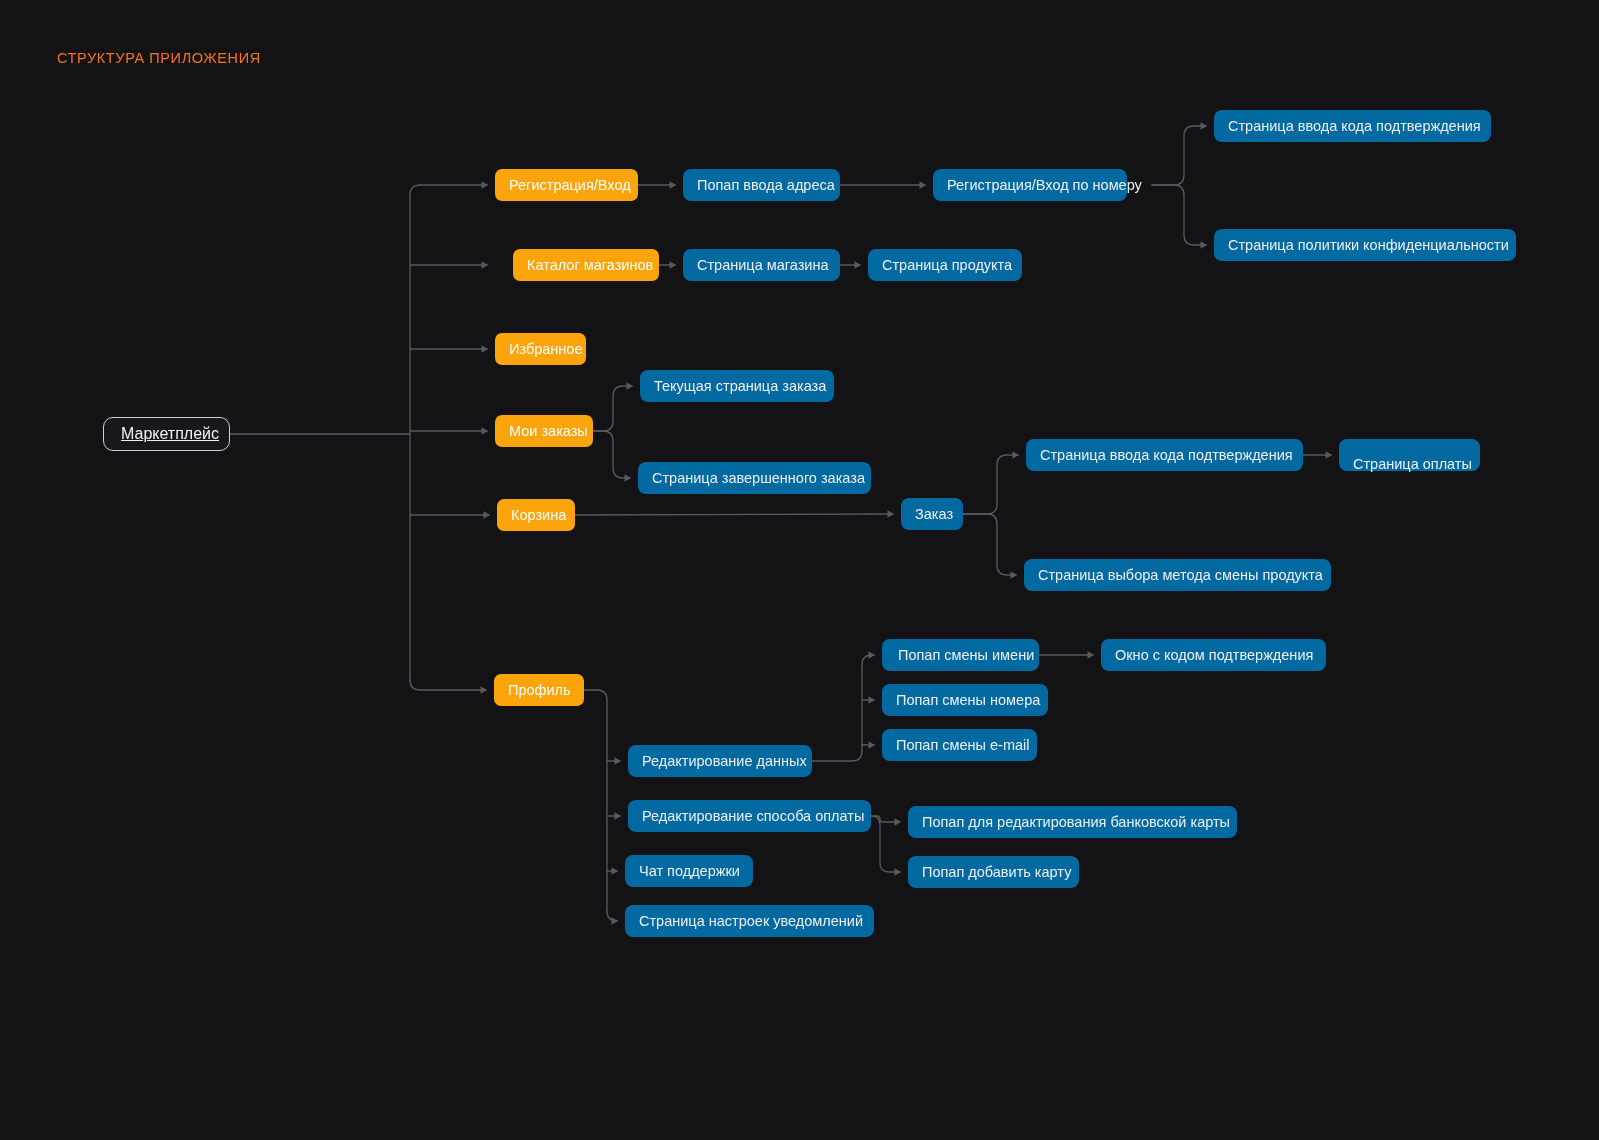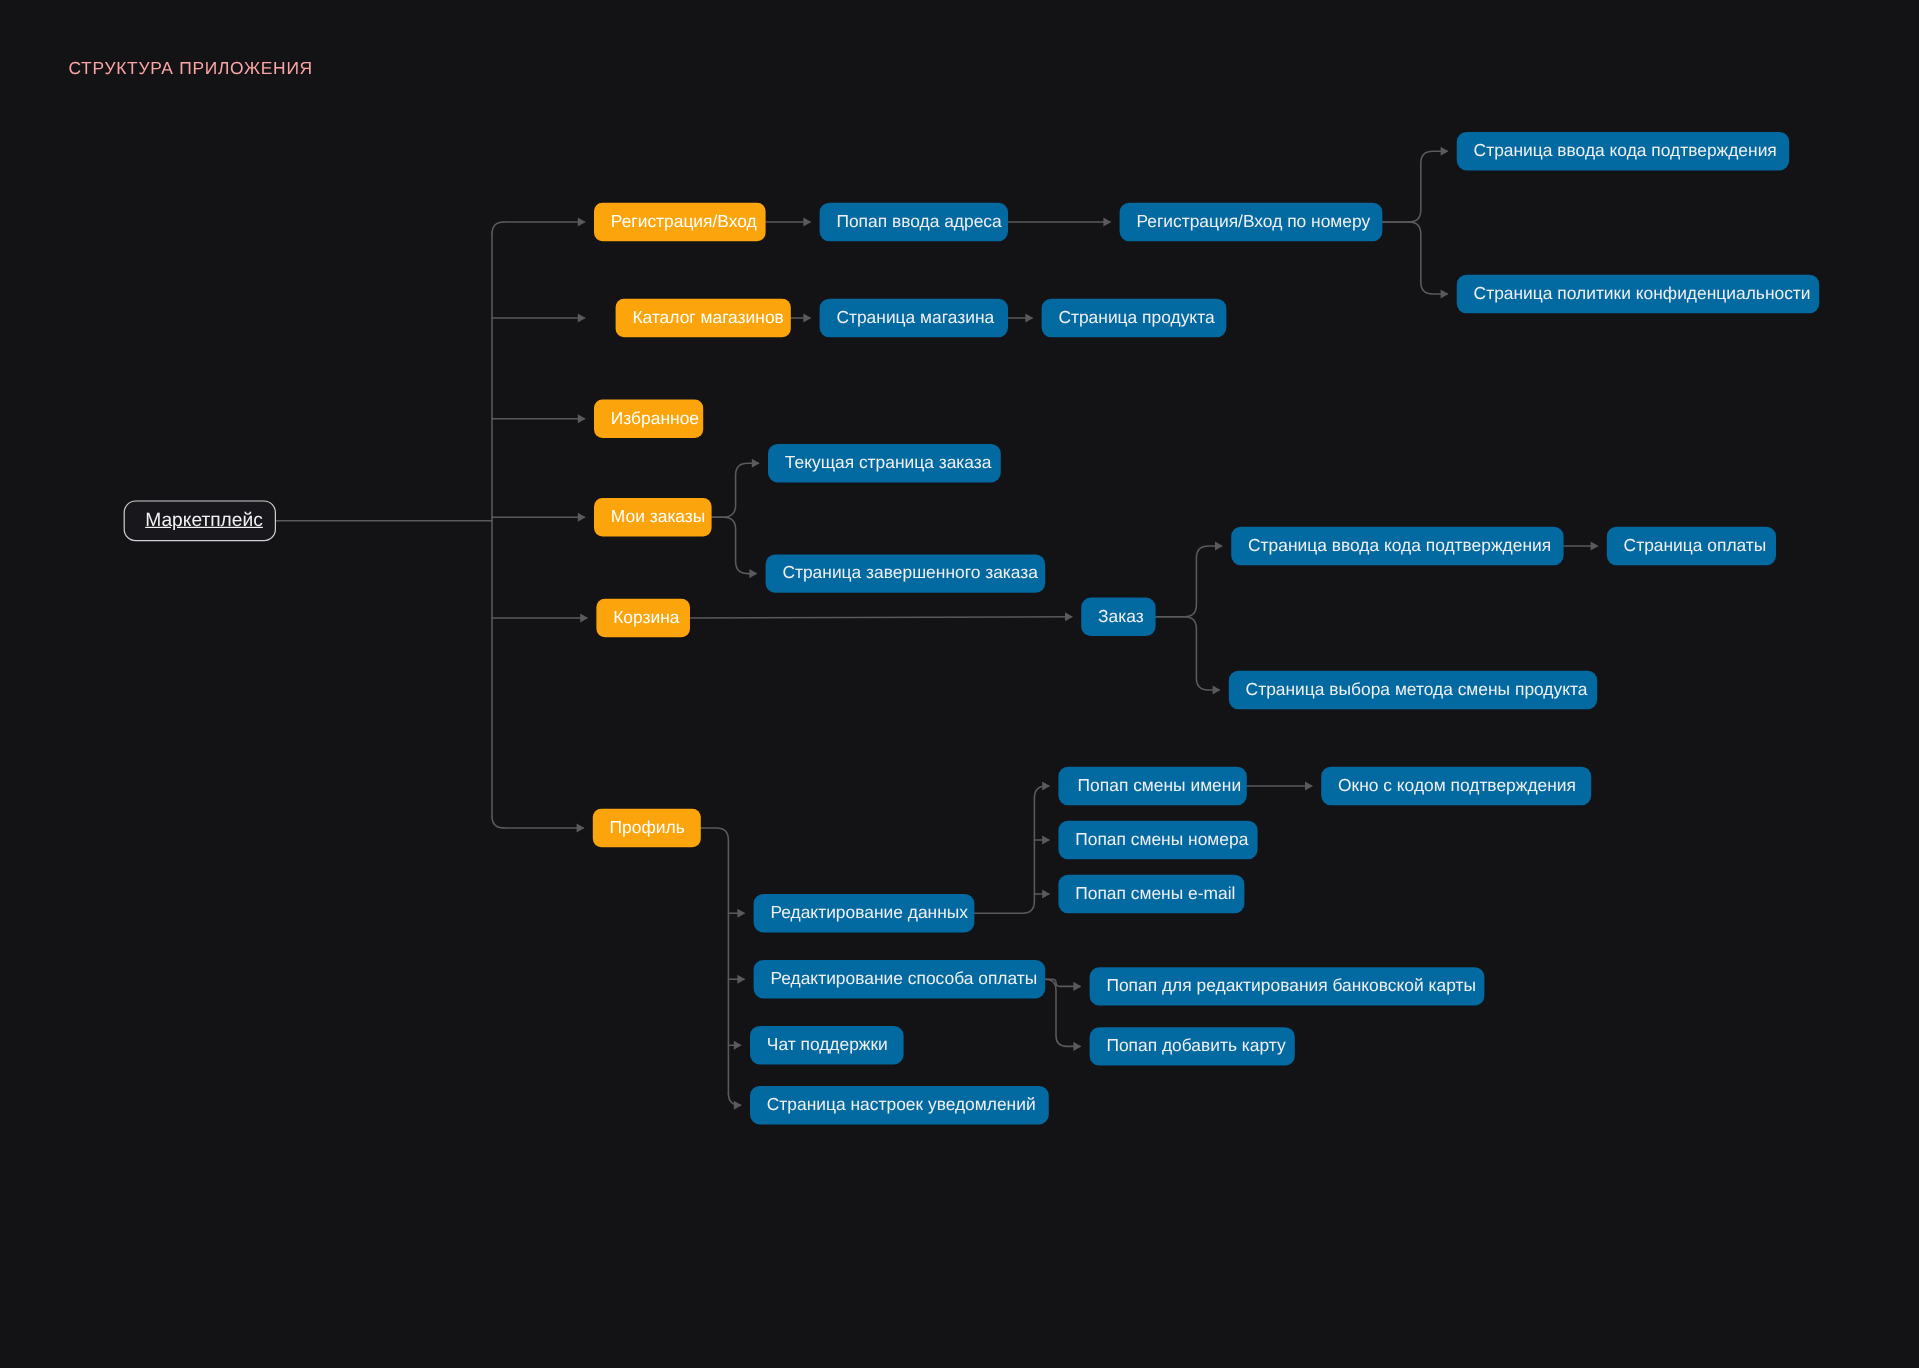--- a/index.html
+++ b/index.html
@@ -27,21 +27,21 @@
     width: 1599px;
     height: 1140px;
     pointer-events: none;
   }
   .page-title {
     position: absolute;
     left: 57px;
     top: 50px;
     font-size: 14.5px;
     letter-spacing: 0.6px;
-    color: #fca5a5;
+    color: #f97316;
     white-space: nowrap;
   }
   .node {
     position: absolute;
     box-sizing: border-box;
     display: flex;
     align-items: center;
     justify-content: flex-start;
     white-space: nowrap;
     border-radius: 8px;
@@ -151,21 +151,21 @@
   <div id="nodes-layer">
       <div class="node root" style="left: 103px; top: 417px; width: 127px;">
         <span>Маркетплейс</span>
       </div>
       <div class="node accent" style="left: 495px; top: 169px; width: 143px;">
         <span>Регистрация/Вход</span>
       </div>
       <div class="node plain" style="left: 683px; top: 169px; width: 157px;">
         <span>Попап ввода адреса</span>
       </div>
-      <div class="node plain" style="left: 933px; top: 169px; width: 219px;">
+      <div class="node plain" style="left: 933px; top: 169px; width: 194px;">
         <span>Регистрация/Вход по номеру</span>
       </div>
       <div class="node plain" style="left: 1214px; top: 110px; width: 277px;">
         <span>Страница ввода кода подтверждения</span>
       </div>
       <div class="node plain" style="left: 1214px; top: 229px; width: 302px;">
         <span>Страница политики конфиденциальности</span>
       </div>
       <div class="node accent" style="left: 495px; top: 249px; width: 146px; margin-left: 18px;">
         <span>Каталог магазинов</span>
@@ -190,21 +190,21 @@
       </div>
       <div class="node accent" style="left: 497px; top: 499px; width: 78px;">
         <span>Корзина</span>
       </div>
       <div class="node plain" style="left: 901px; top: 498px; width: 62px;">
         <span>Заказ</span>
       </div>
       <div class="node plain" style="left: 1026px; top: 439px; width: 277px;">
         <span>Страница ввода кода подтверждения</span>
       </div>
-      <div class="node plain" style="left: 1339px; top: 439px; width: 141px;">
+      <div class="node plain" style="left: 1339px; top: 439px; width: 141px; align-items: flex-end;">
         <span>Страница оплаты</span>
       </div>
       <div class="node plain" style="left: 1024px; top: 559px; width: 307px;">
         <span>Страница выбора метода смены продукта</span>
       </div>
       <div class="node accent" style="left: 494px; top: 674px; width: 90px;">
         <span>Профиль</span>
       </div>
       <div class="node plain" style="left: 628px; top: 745px; width: 184px;">
         <span>Редактирование данных</span>

